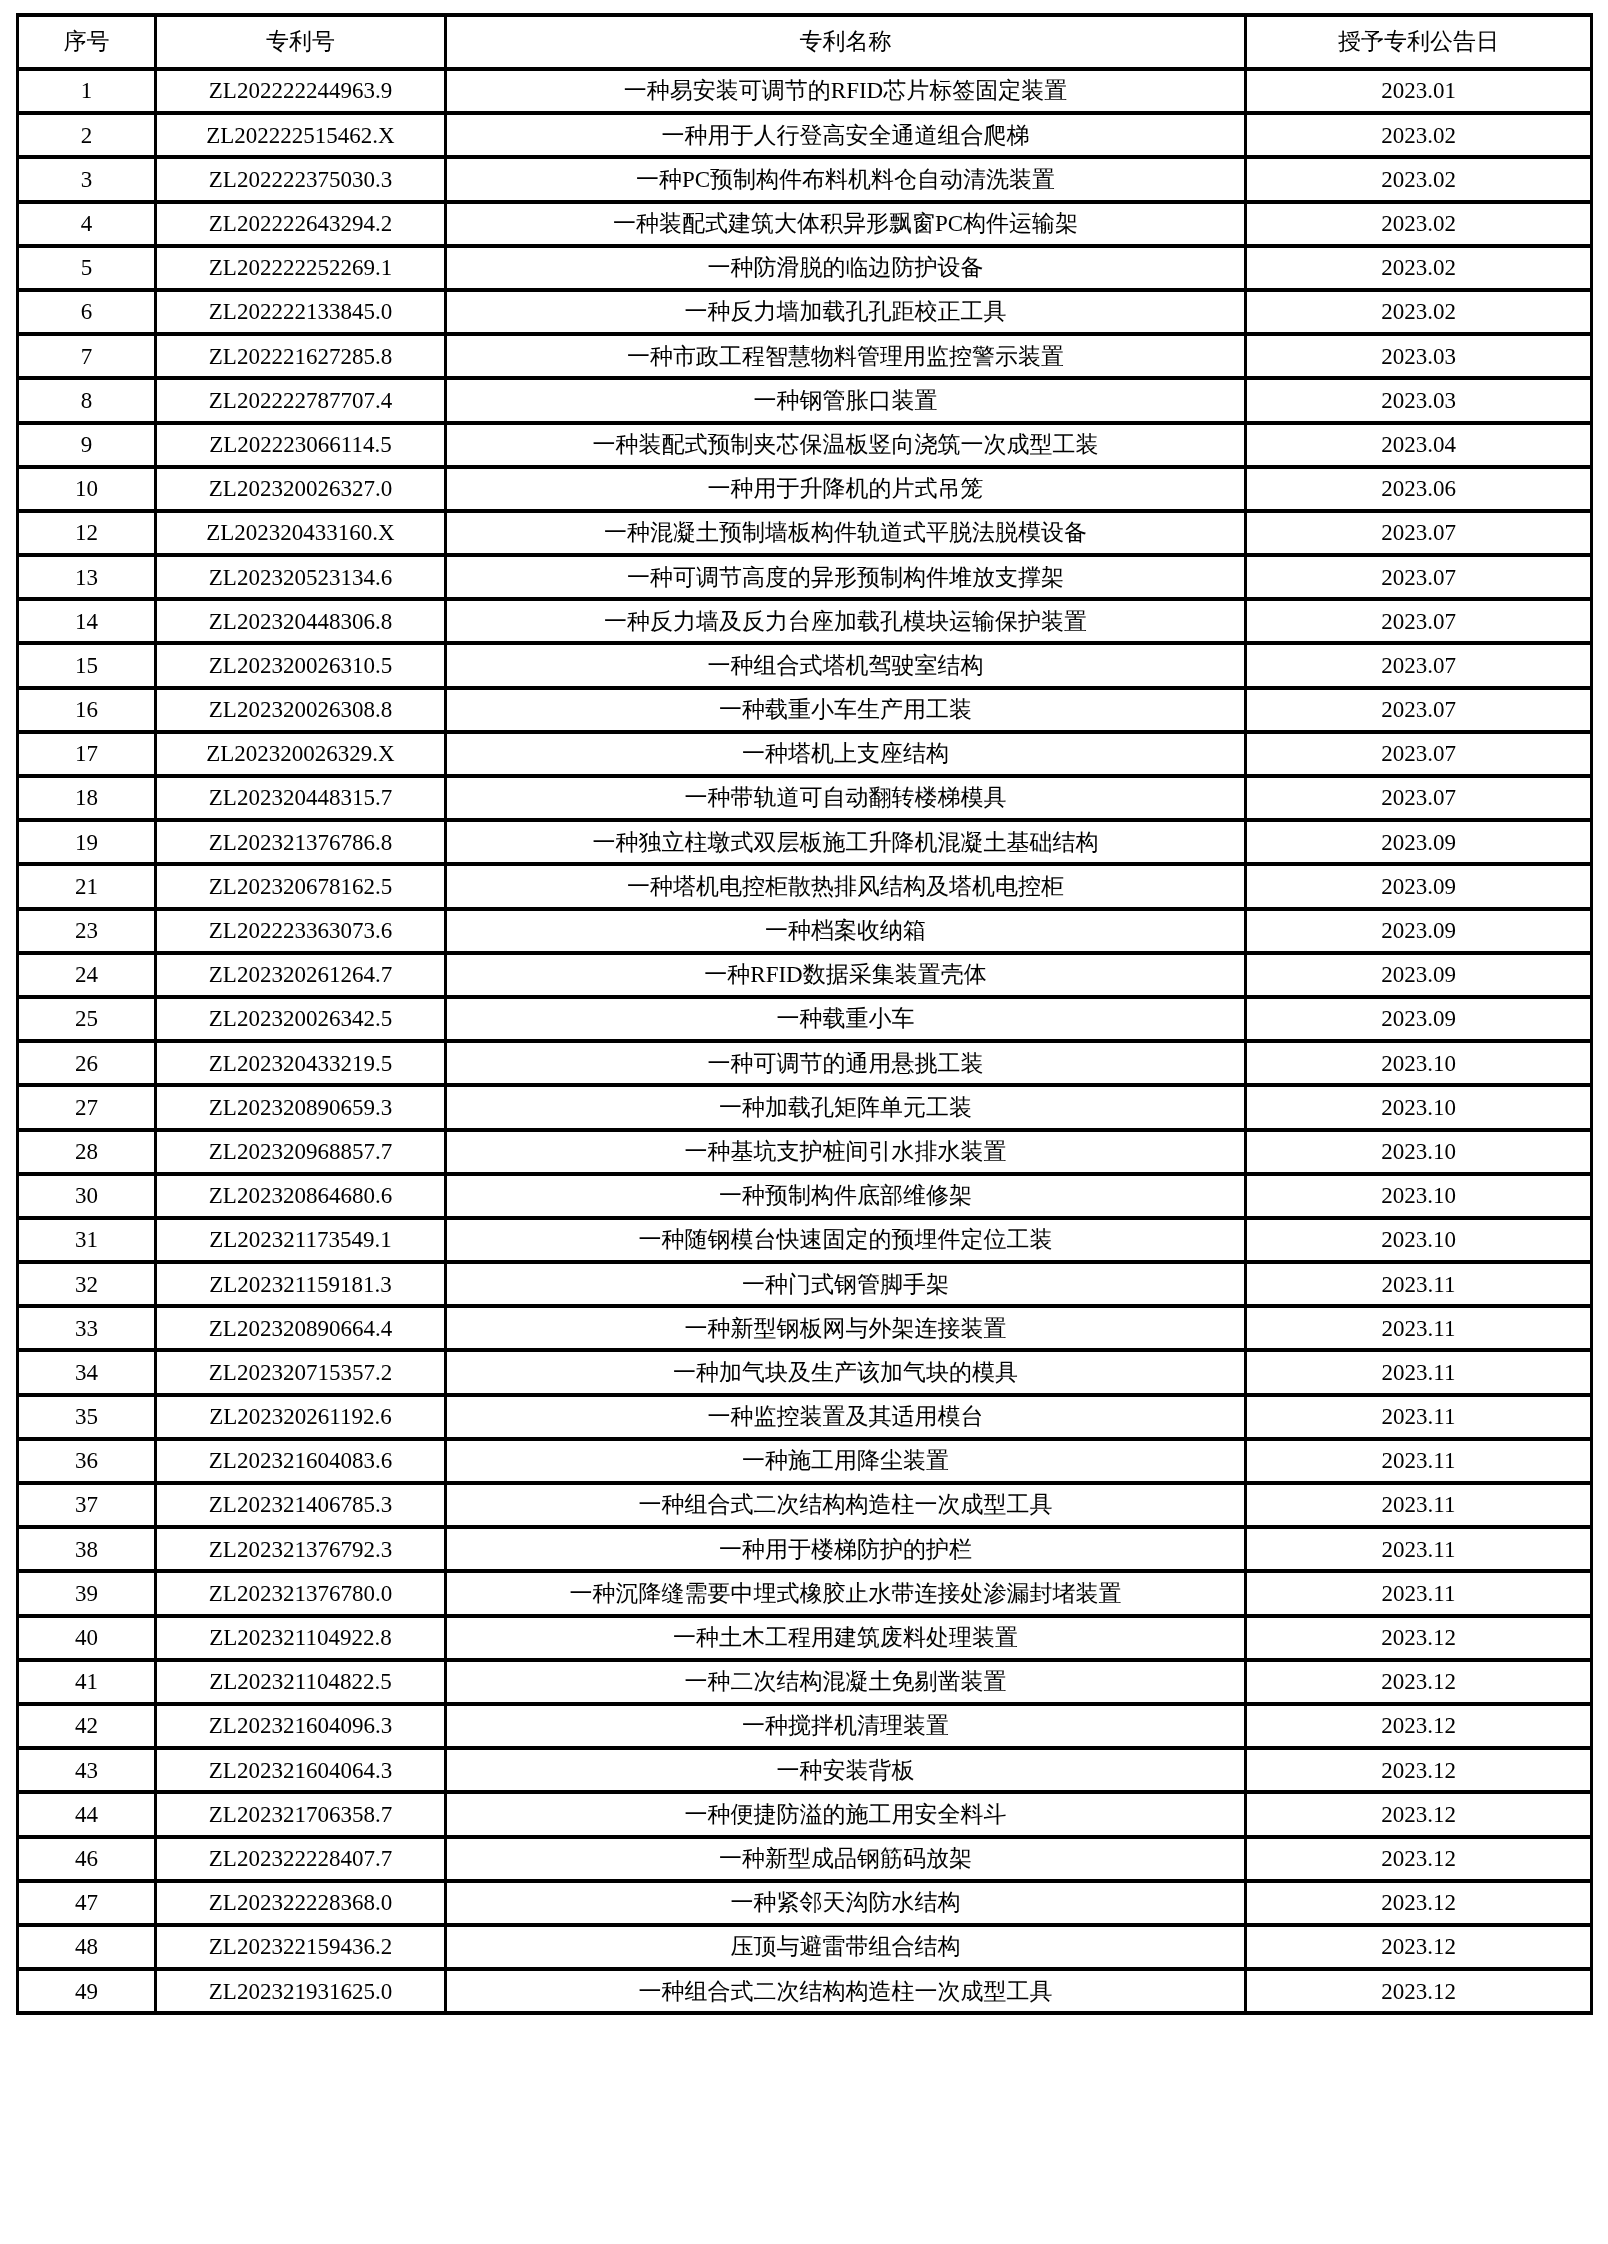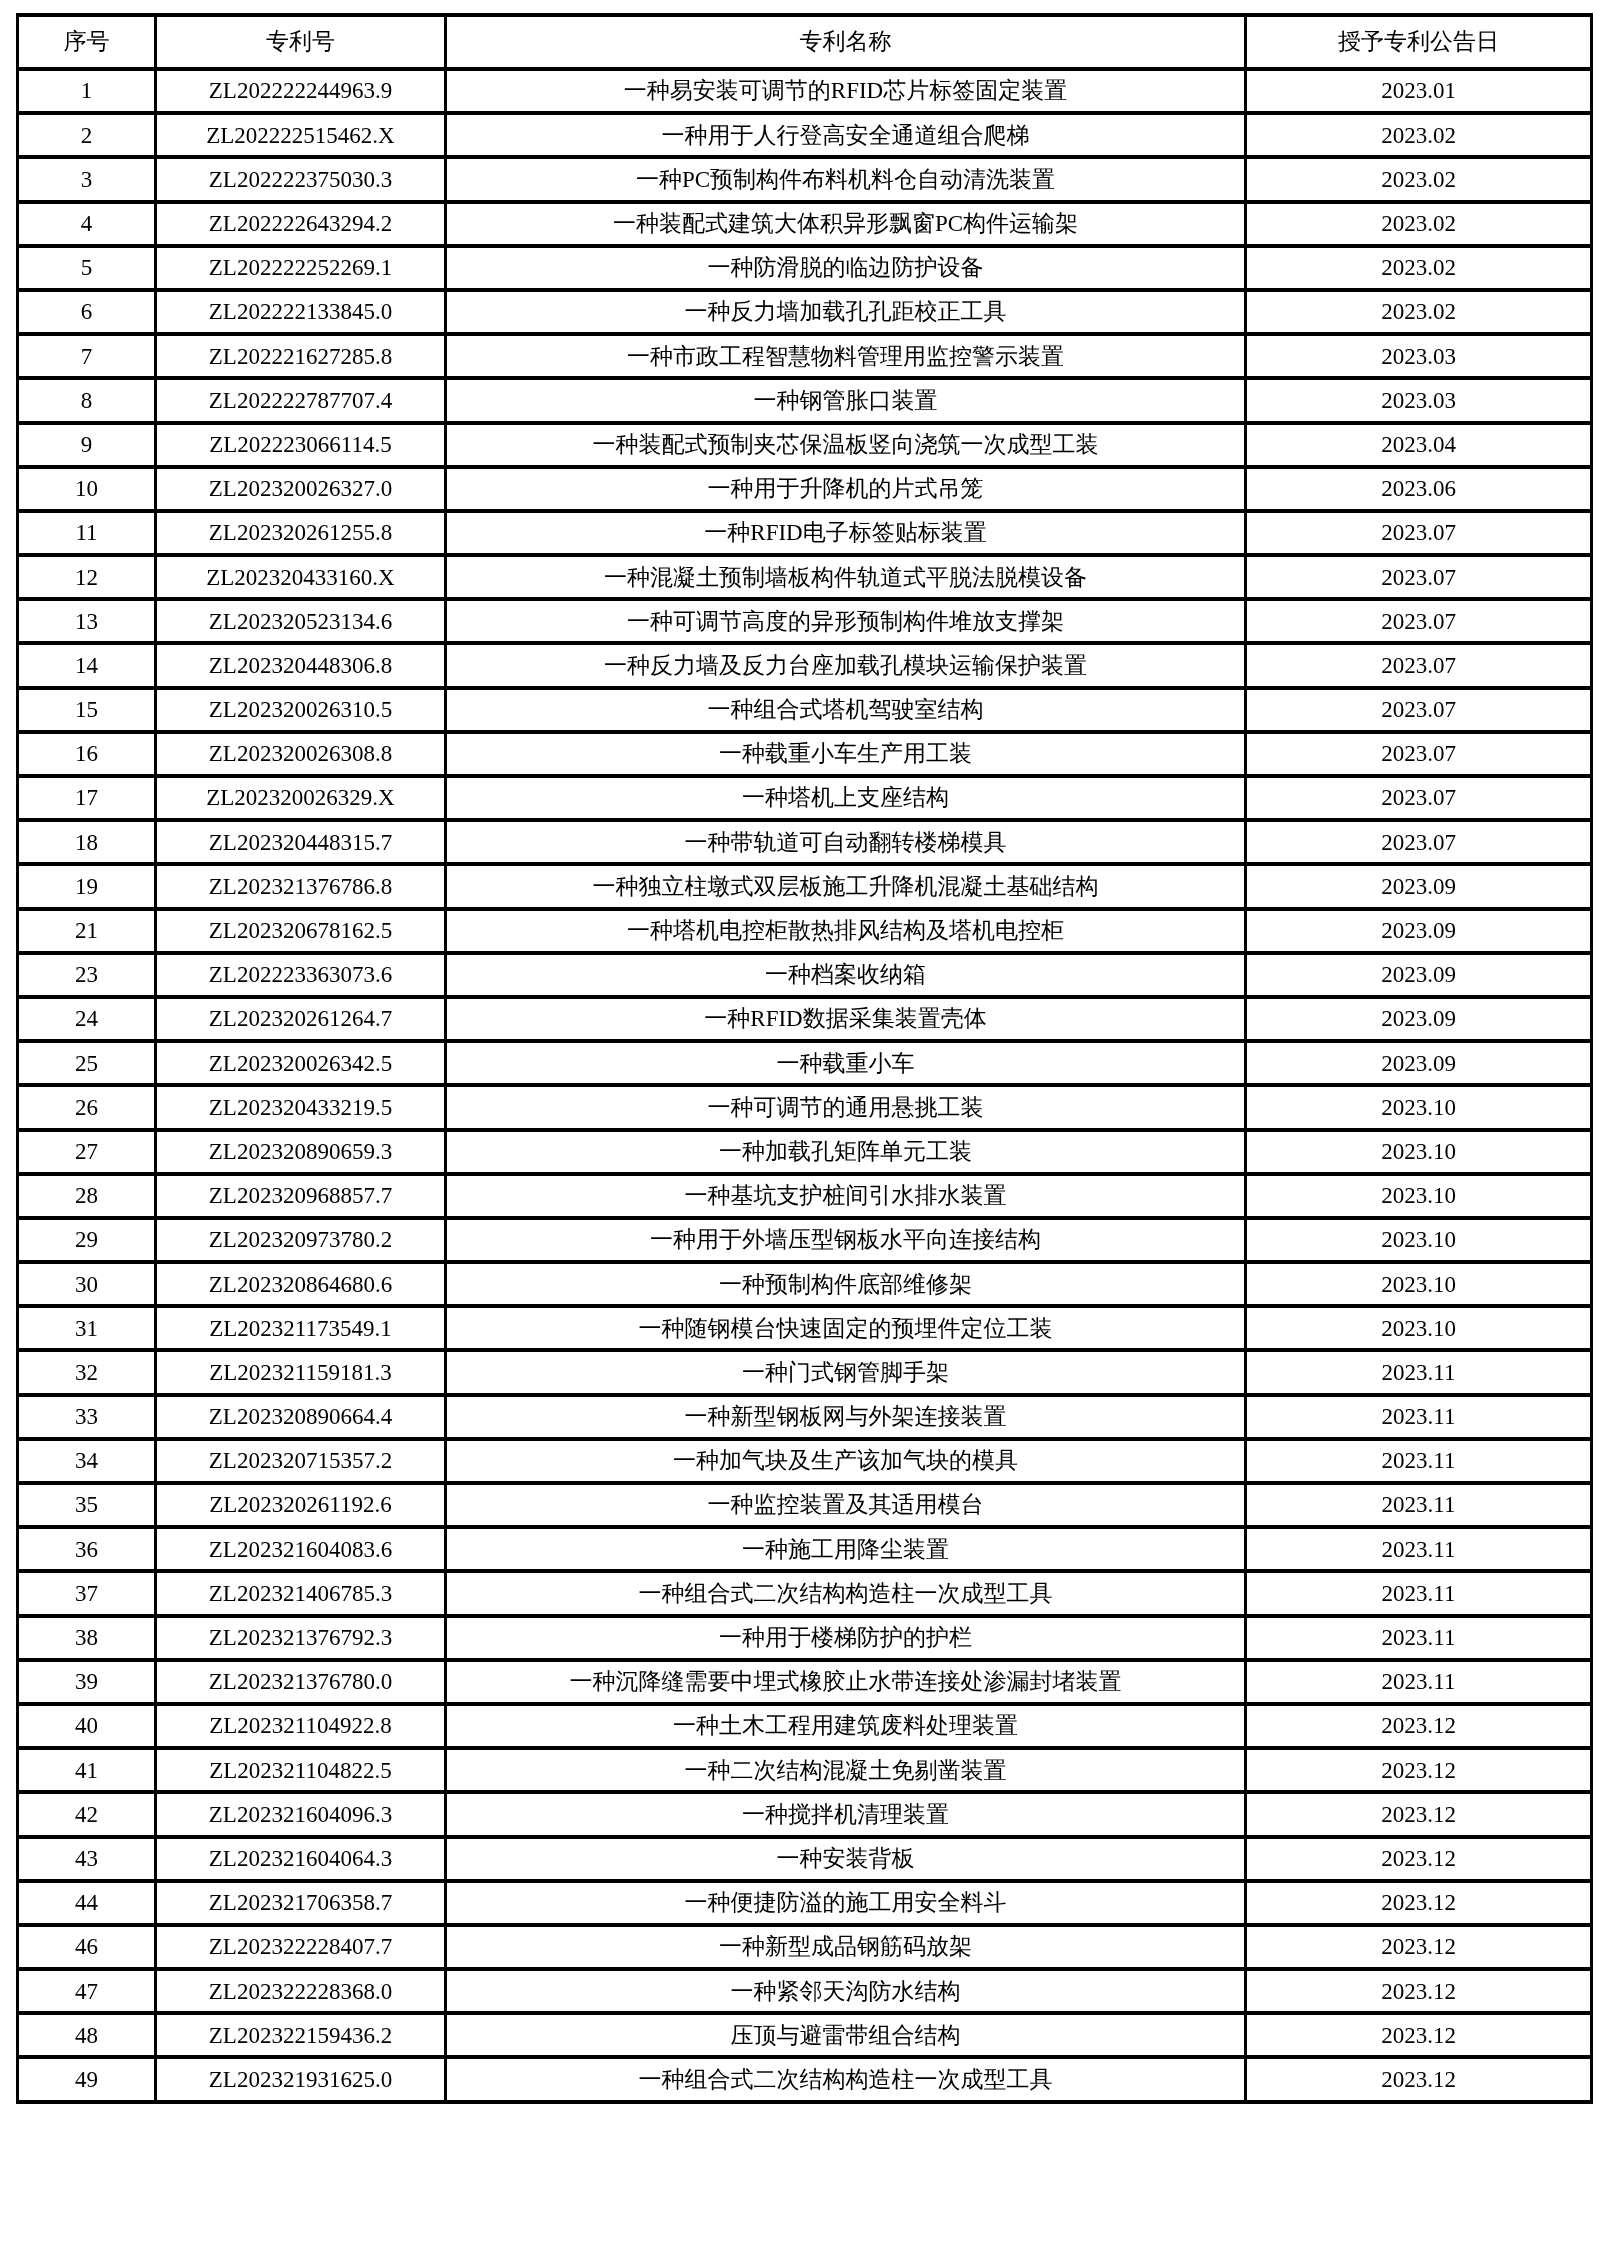--- a/index.html
+++ b/index.html
@@ -124,26 +124,20 @@
           <td>一种装配式预制夹芯保温板竖向浇筑一次成型工装</td>
           <td>2023.04</td>
         </tr>
         <tr>
           <td>10</td>
           <td>ZL202320026327.0</td>
           <td>一种用于升降机的片式吊笼</td>
           <td>2023.06</td>
         </tr>
         <tr>
-          <td>11</td>
-          <td>ZL202320261255.8</td>
-          <td>一种RFID电子标签贴标装置</td>
-          <td>2023.07</td>
-        </tr>
-        <tr>
           <td>12</td>
           <td>ZL202320433160.X</td>
           <td>一种混凝土预制墙板构件轨道式平脱法脱模设备</td>
           <td>2023.07</td>
         </tr>
         <tr>
           <td>13</td>
           <td>ZL202320523134.6</td>
           <td>一种可调节高度的异形预制构件堆放支撑架</td>
           <td>2023.07</td>
@@ -217,26 +211,20 @@
         <tr>
           <td>27</td>
           <td>ZL202320890659.3</td>
           <td>一种加载孔矩阵单元工装</td>
           <td>2023.10</td>
         </tr>
         <tr>
           <td>28</td>
           <td>ZL202320968857.7</td>
           <td>一种基坑支护桩间引水排水装置</td>
-          <td>2023.10</td>
-        </tr>
-        <tr>
-          <td>29</td>
-          <td>ZL202320973780.2</td>
-          <td>一种用于外墙压型钢板水平向连接结构</td>
           <td>2023.10</td>
         </tr>
         <tr>
           <td>30</td>
           <td>ZL202320864680.6</td>
           <td>一种预制构件底部维修架</td>
           <td>2023.10</td>
         </tr>
         <tr>
           <td>31</td>

